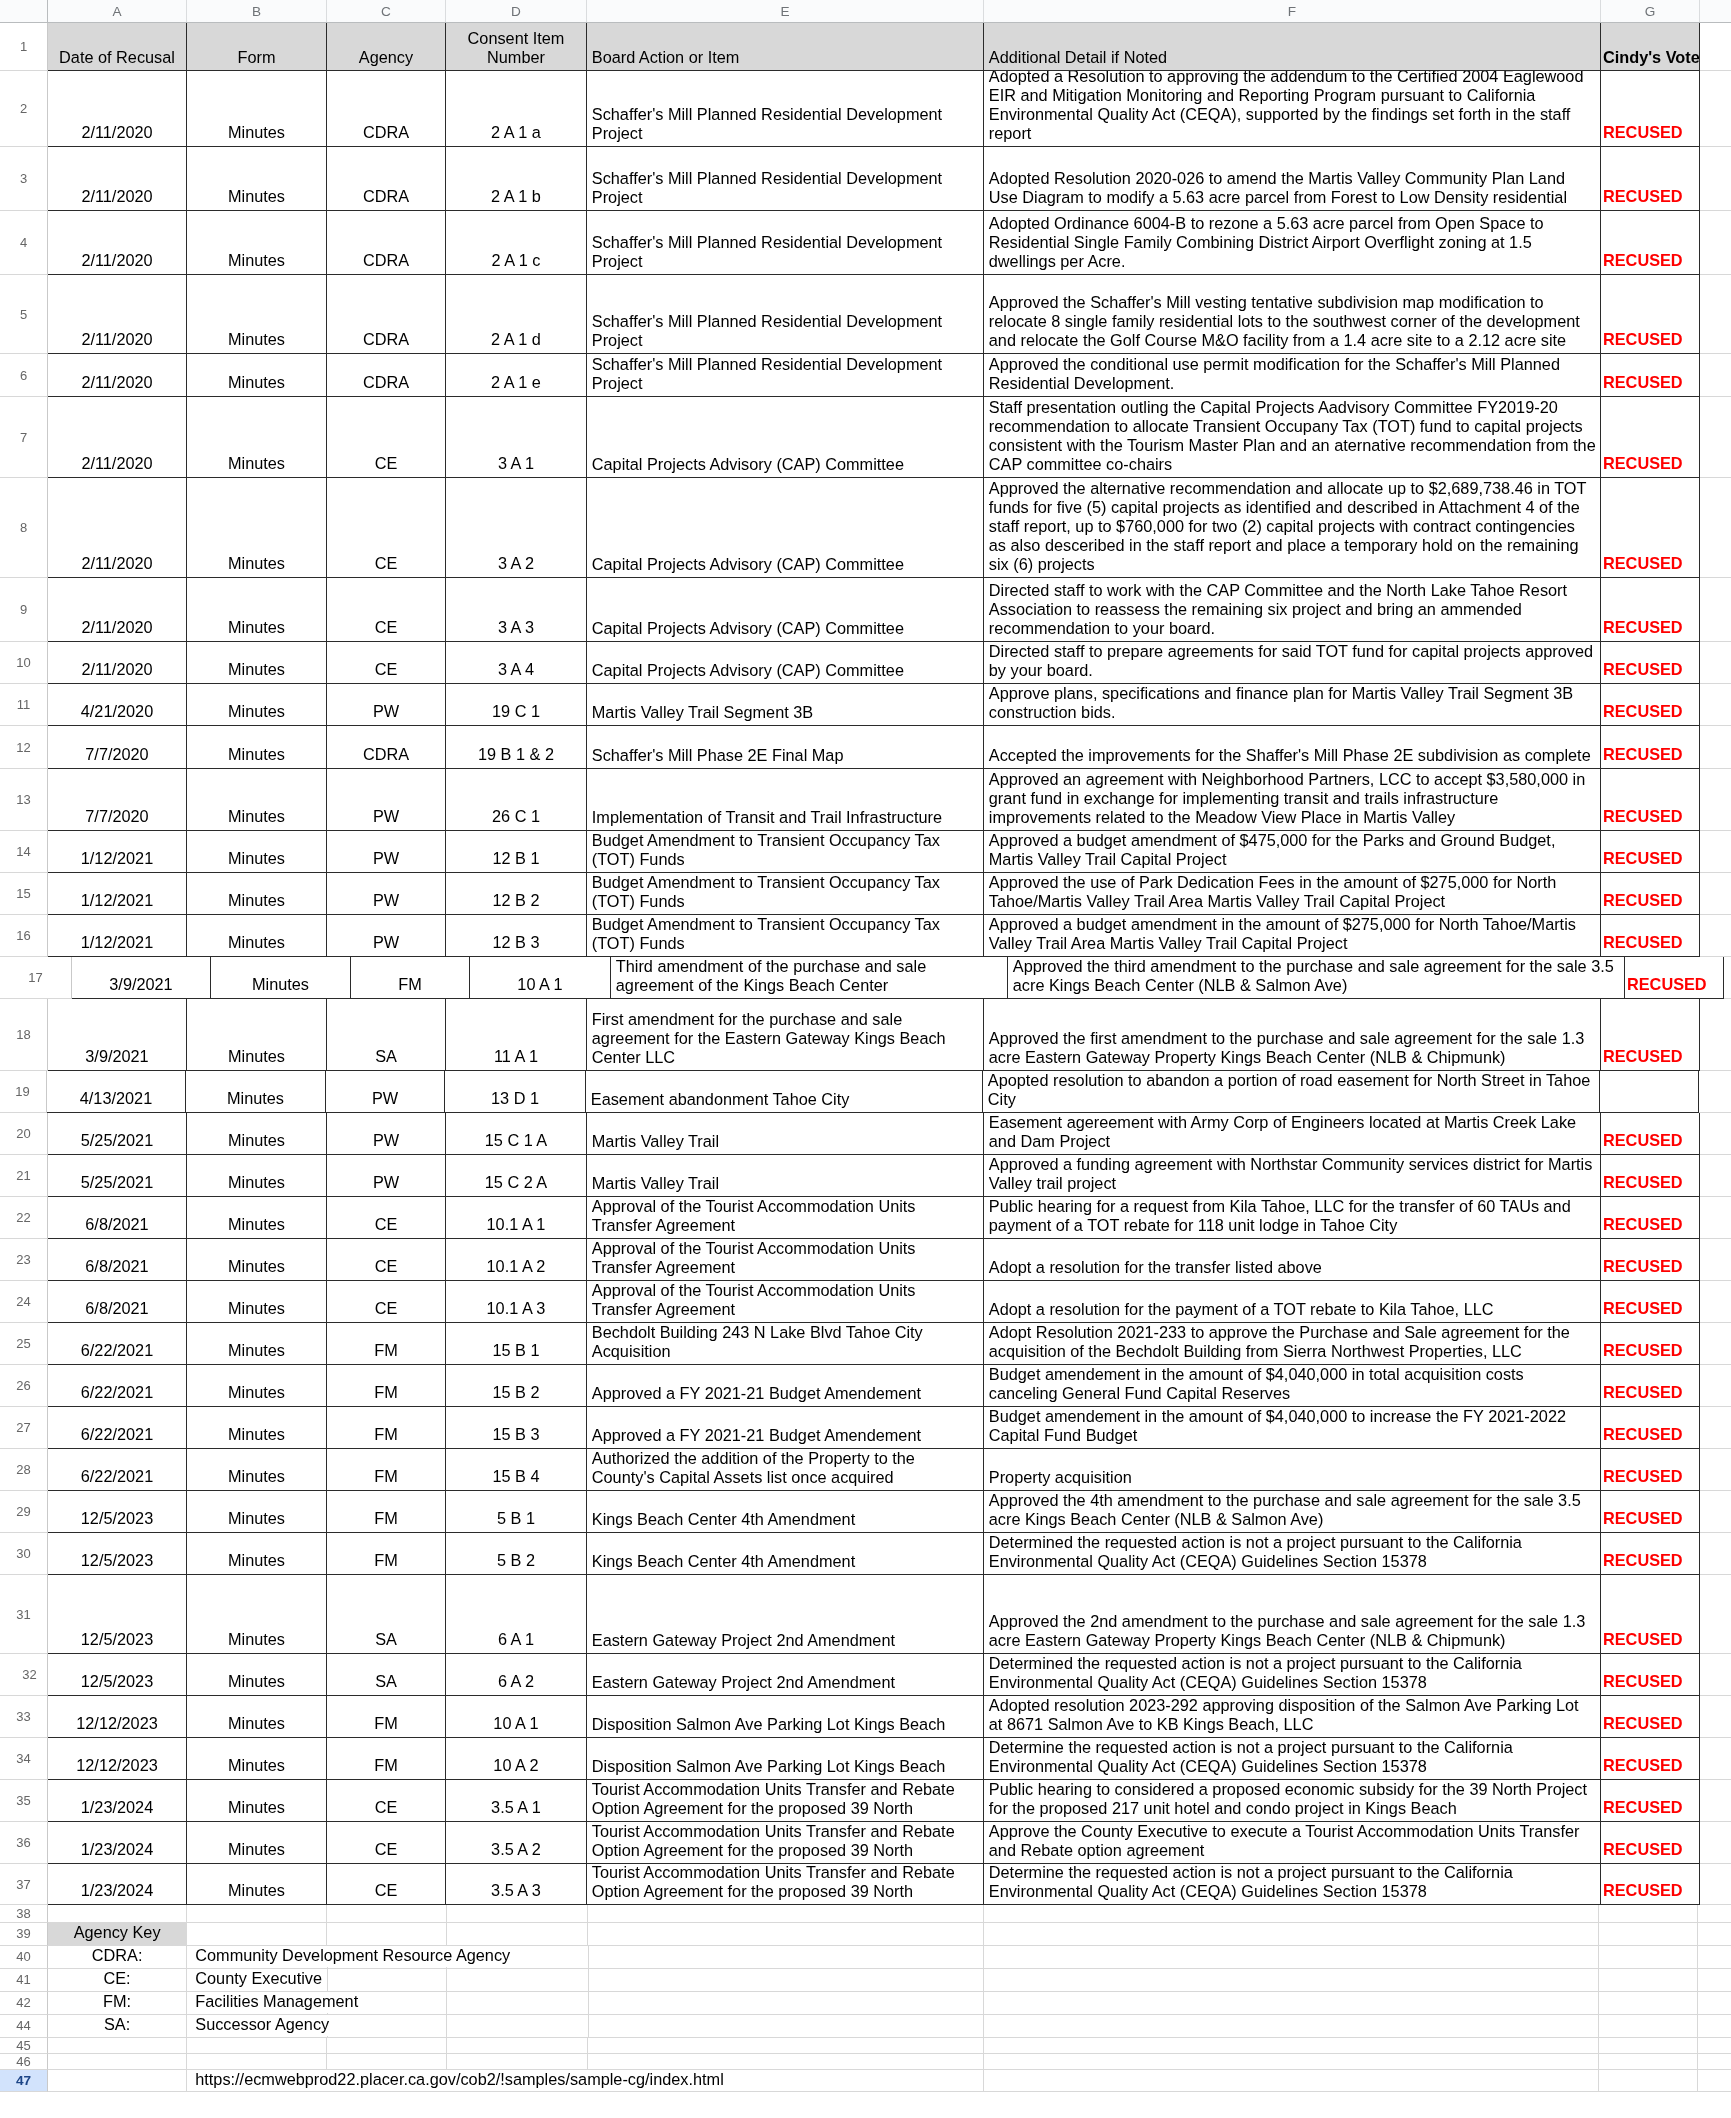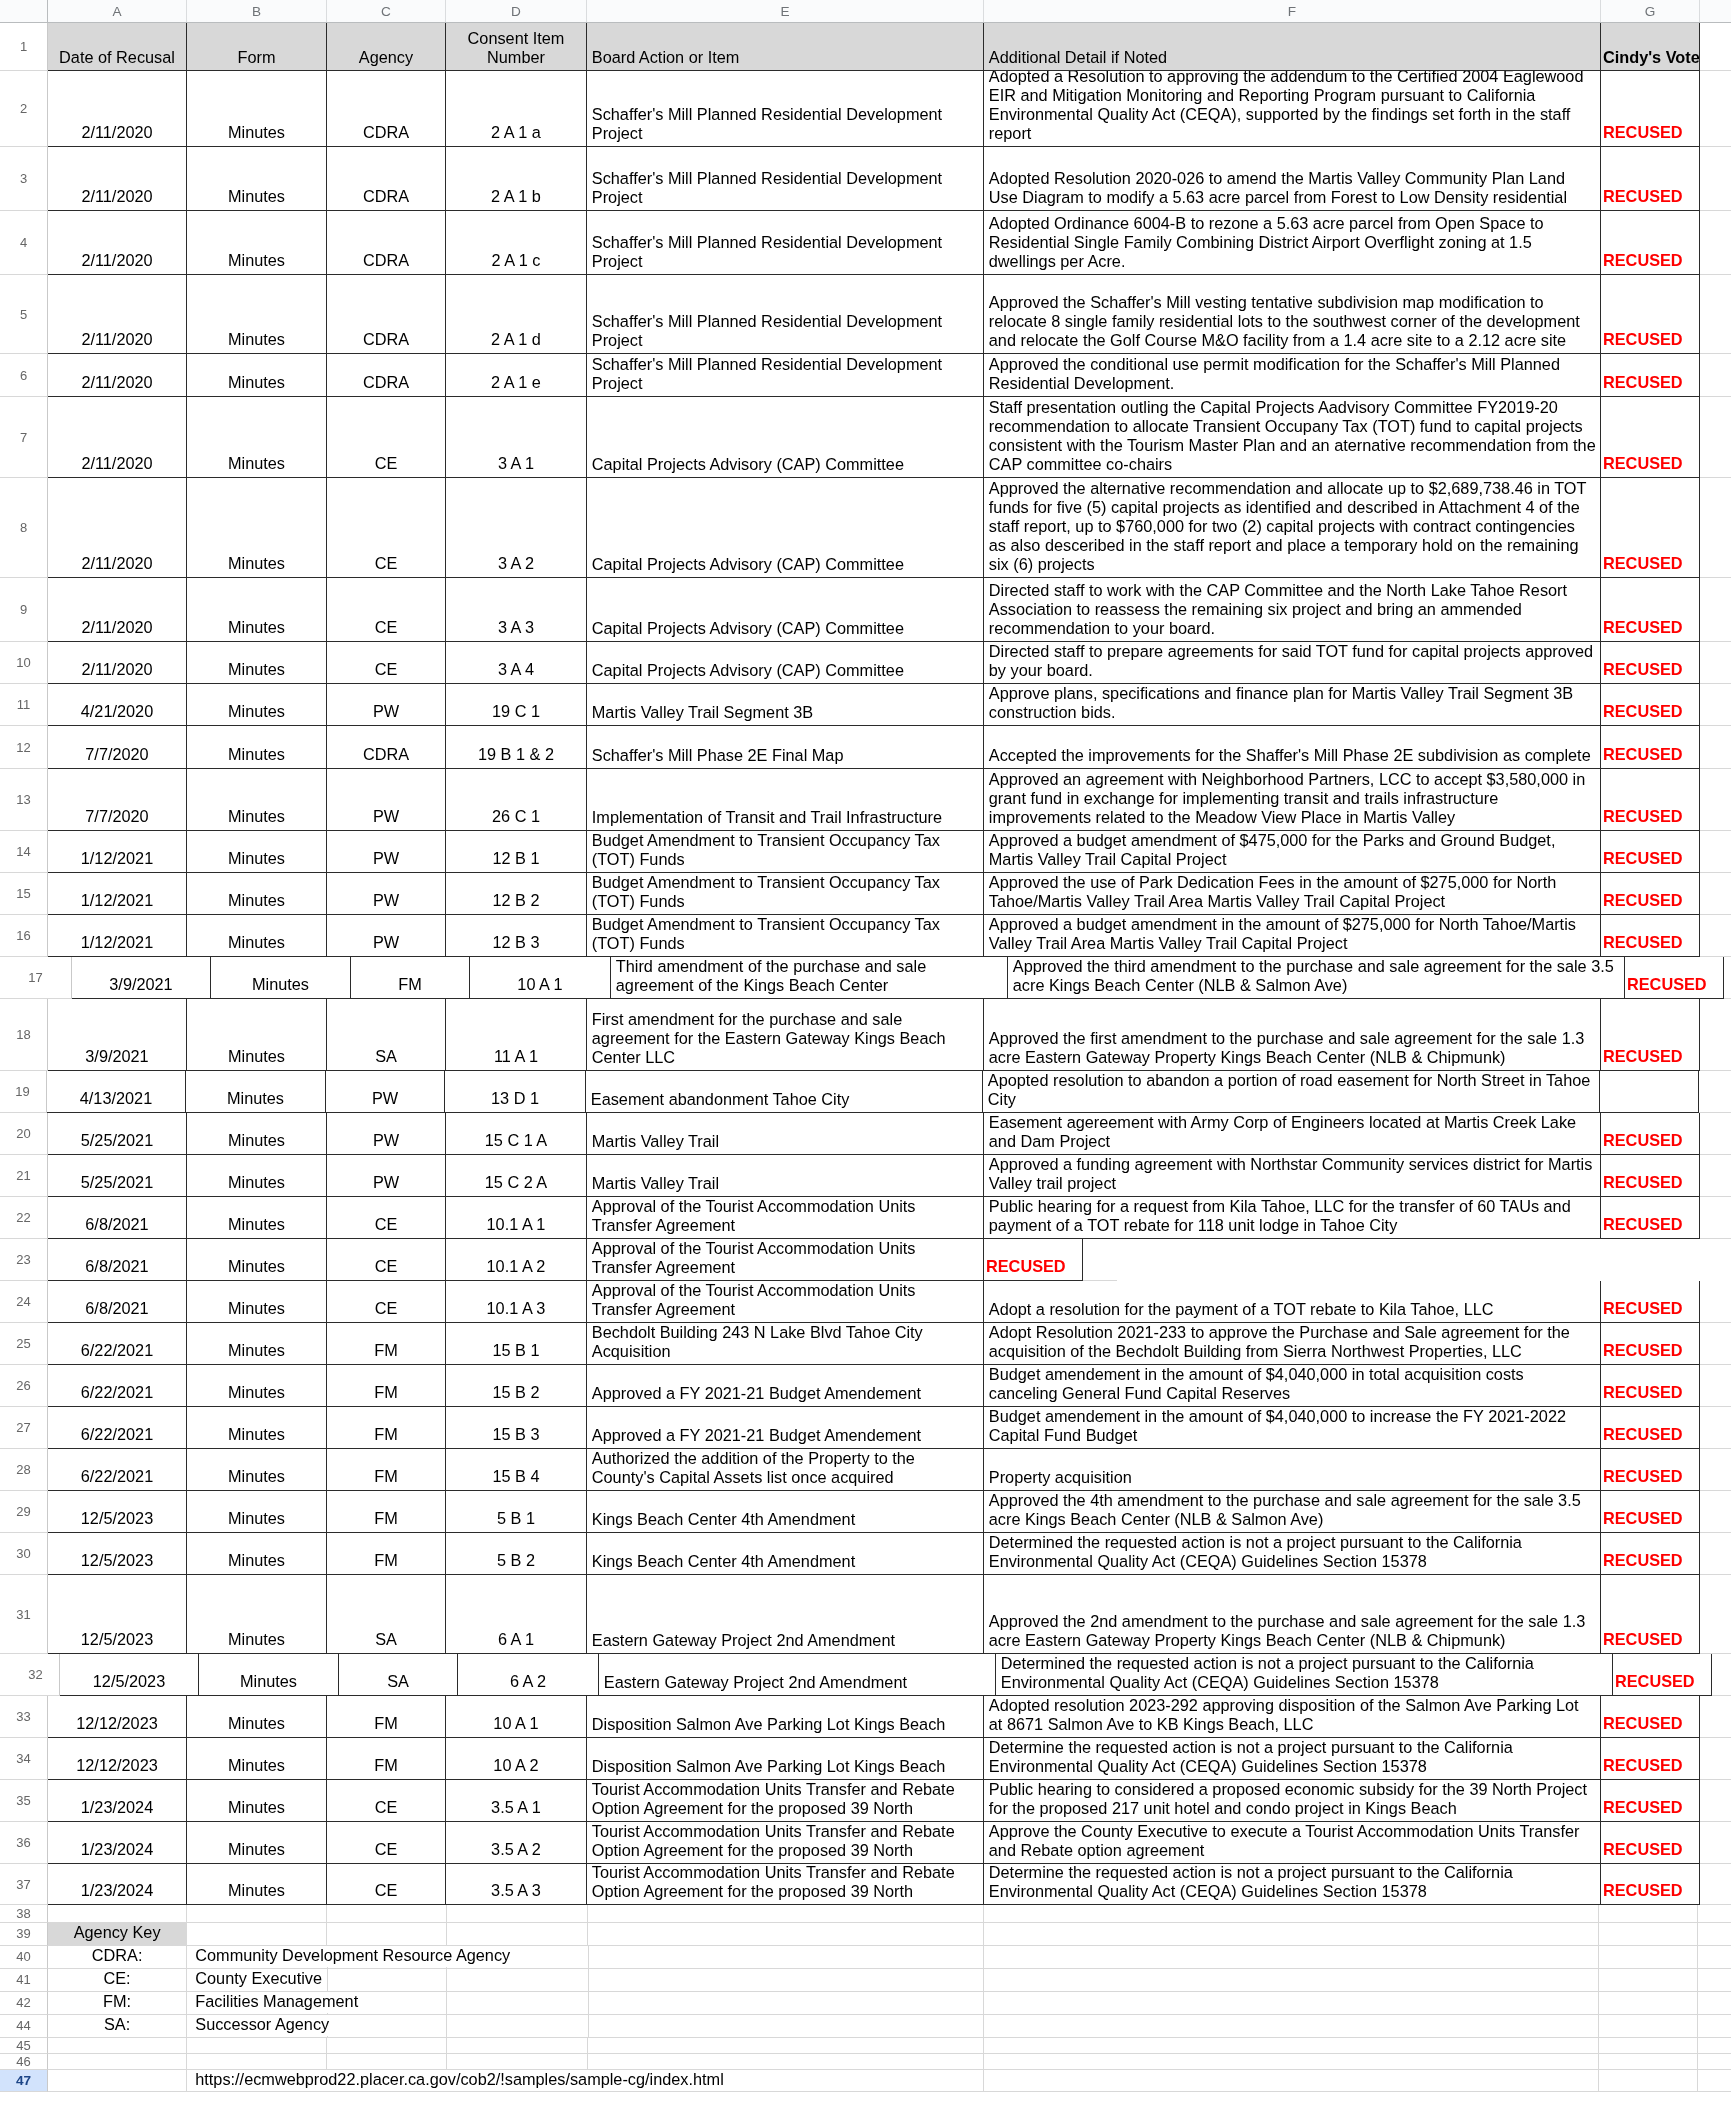--- a/index.html
+++ b/index.html
@@ -608,20 +608,23 @@
         </div>
         <div class="cell ctr" style="width: 119px;">
           <div class="txt">CE</div>
         </div>
         <div class="cell ctr" style="width: 141px;">
           <div class="txt">10.1 A 2</div>
         </div>
         <div class="cell " style="width: 397px;">
           <div class="txt">Approval of the Tourist Accommodation Units Transfer Agreement</div>
         </div>
+        <div class="cell " style="width: 617px;">
+          <div class="txt">Adopt a resolution for the transfer listed above</div>
+        </div>
         <div class="cell vote" style="width: 99px;">
           <div class="txt">RECUSED</div>
         </div>
         <div class="filler" style="width: 34px;"></div>
       </div>
       <div class="row" style="height: 42px;">
         <div class="gut" style="width: 48px;">24</div>
         <div class="cell ctr" style="width: 139px;">
           <div class="txt">6/8/2021</div>
         </div>
@@ -814,21 +817,21 @@
         </div>
         <div class="cell " style="width: 617px;">
           <div class="txt">Approved the 2nd amendment to the purchase and sale agreement for the sale 1.3 acre Eastern Gateway Property Kings Beach Center (NLB &amp; Chipmunk)</div>
         </div>
         <div class="cell vote" style="width: 99px;">
           <div class="txt">RECUSED</div>
         </div>
         <div class="filler" style="width: 34px;"></div>
       </div>
       <div class="row" style="height: 42px;">
-        <div class="gut" style="width: 60px; padding-left: 12px;">32</div>
+        <div class="gut" style="width: 48px; padding-left: 12px;">32</div>
         <div class="cell ctr" style="width: 139px;">
           <div class="txt">12/5/2023</div>
         </div>
         <div class="cell ctr" style="width: 140px;">
           <div class="txt">Minutes</div>
         </div>
         <div class="cell ctr" style="width: 119px;">
           <div class="txt">SA</div>
         </div>
         <div class="cell ctr" style="width: 141px;">

